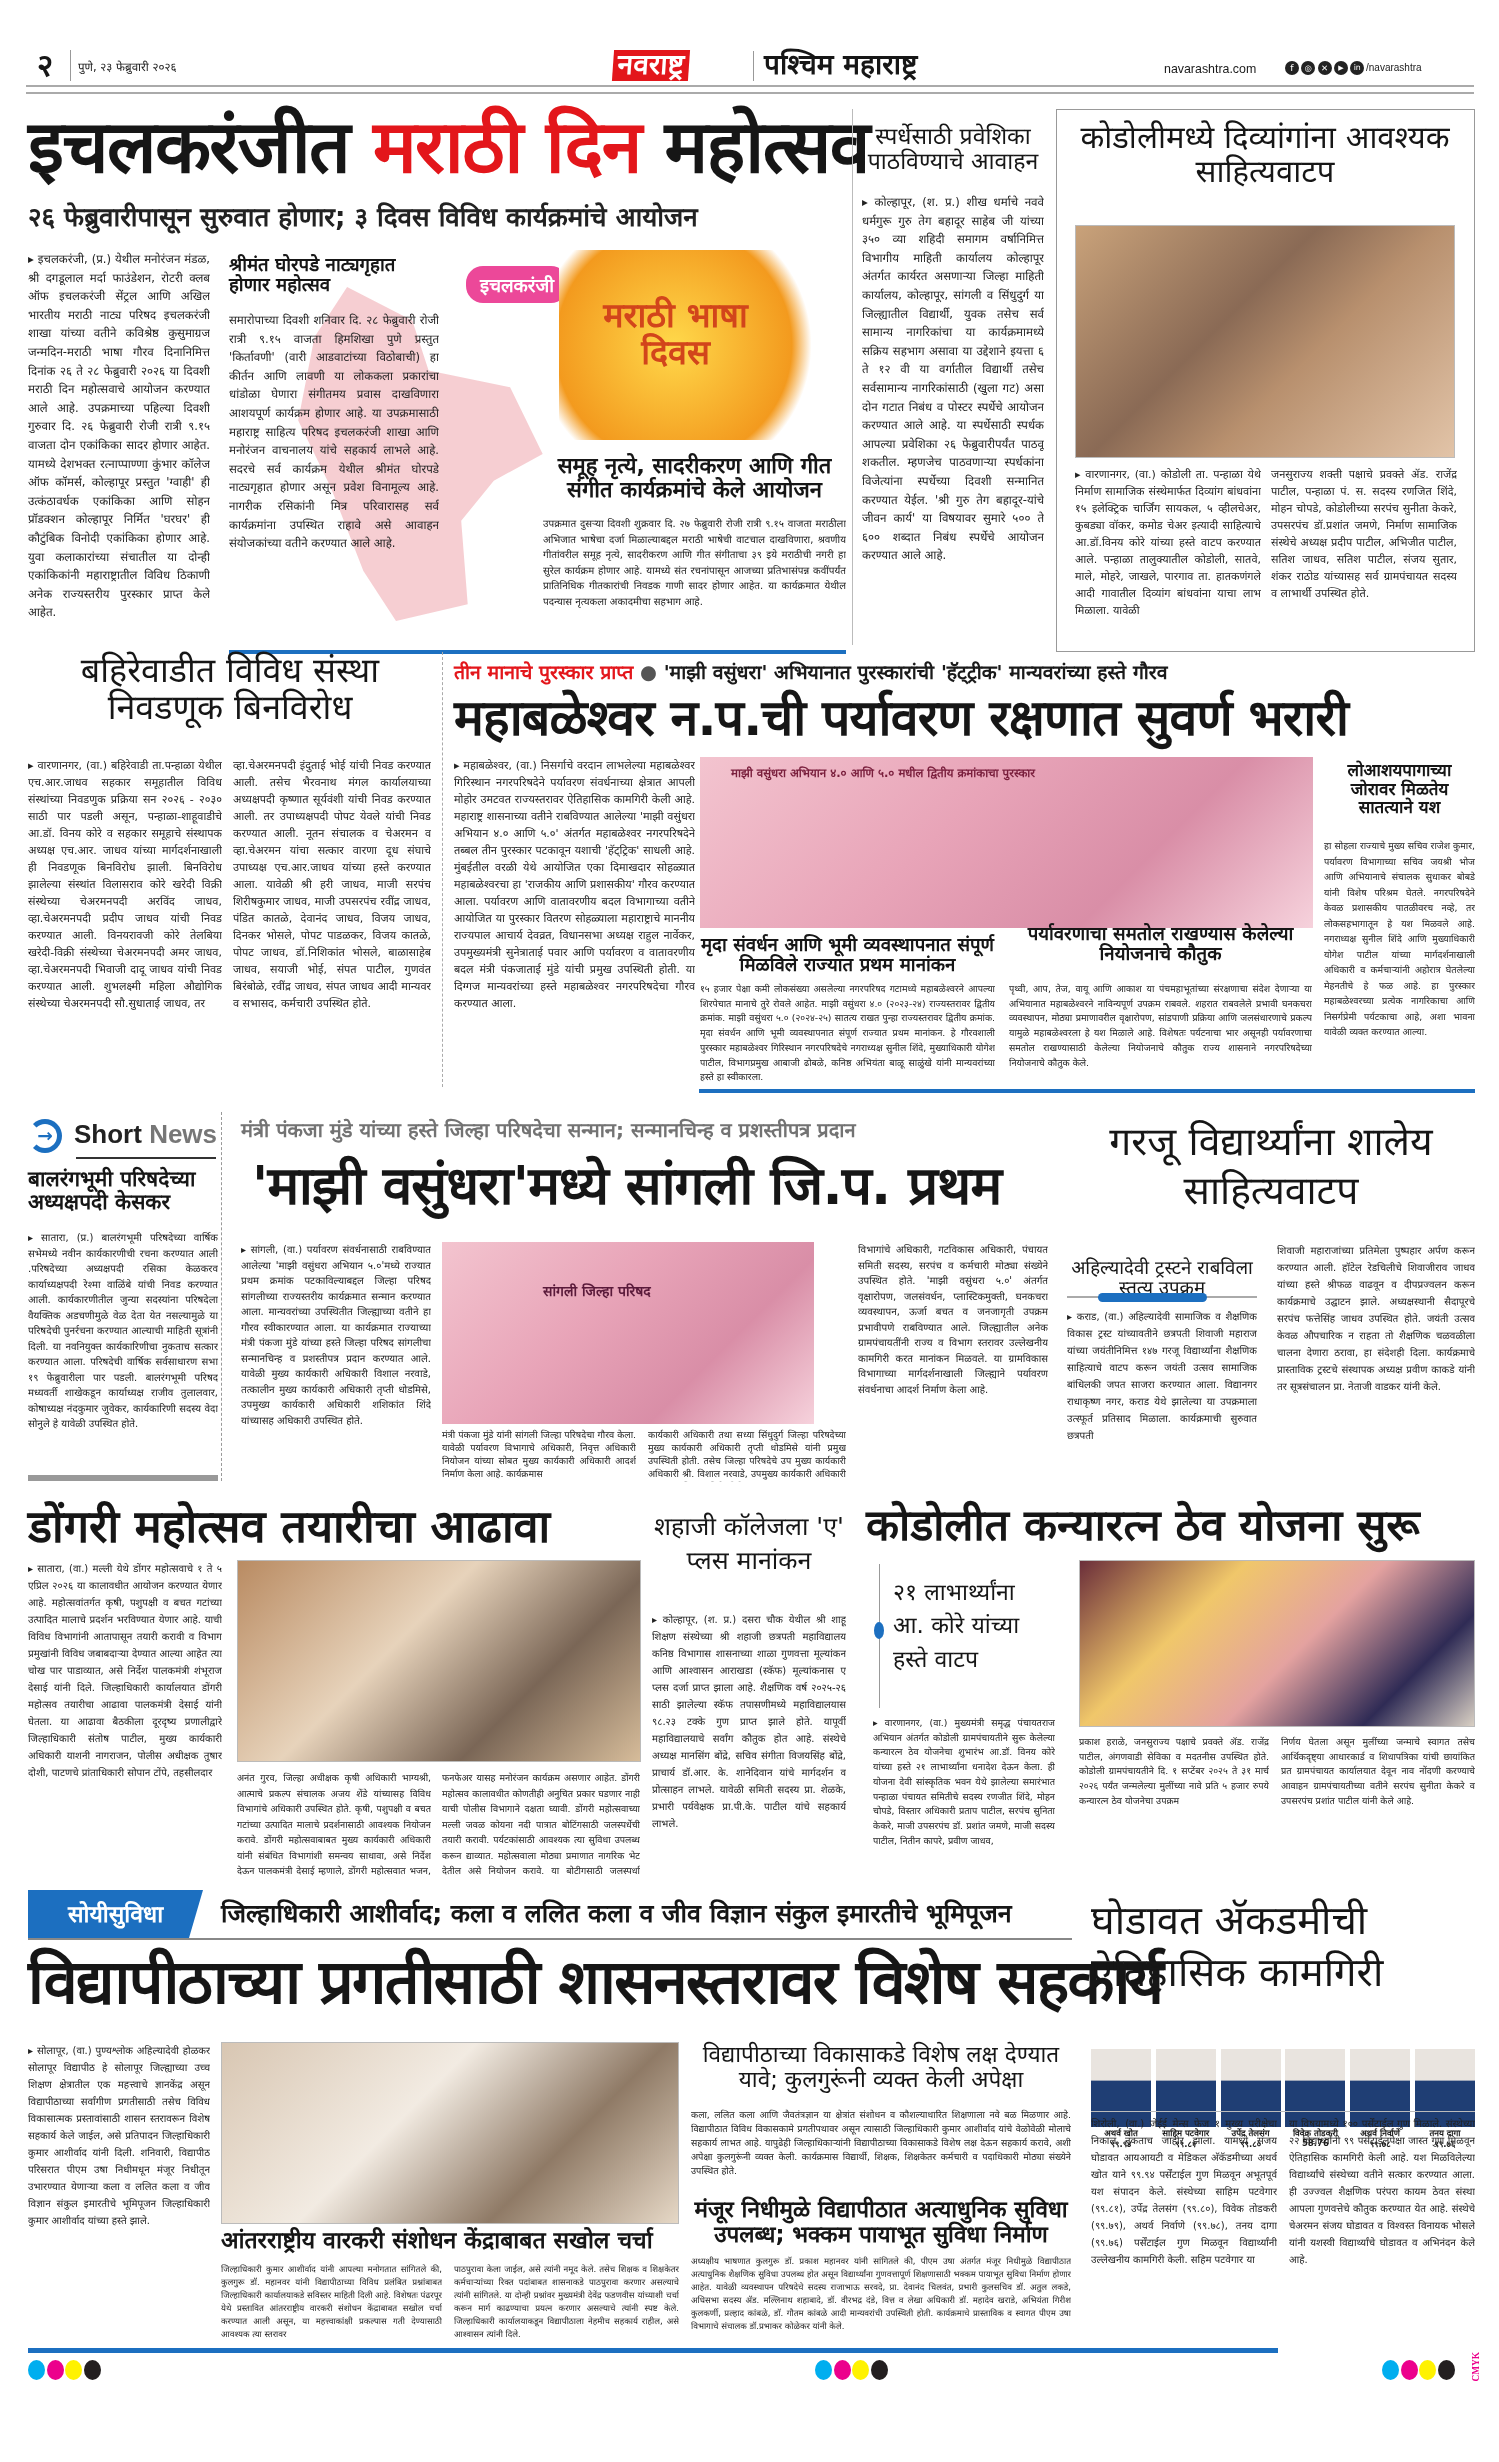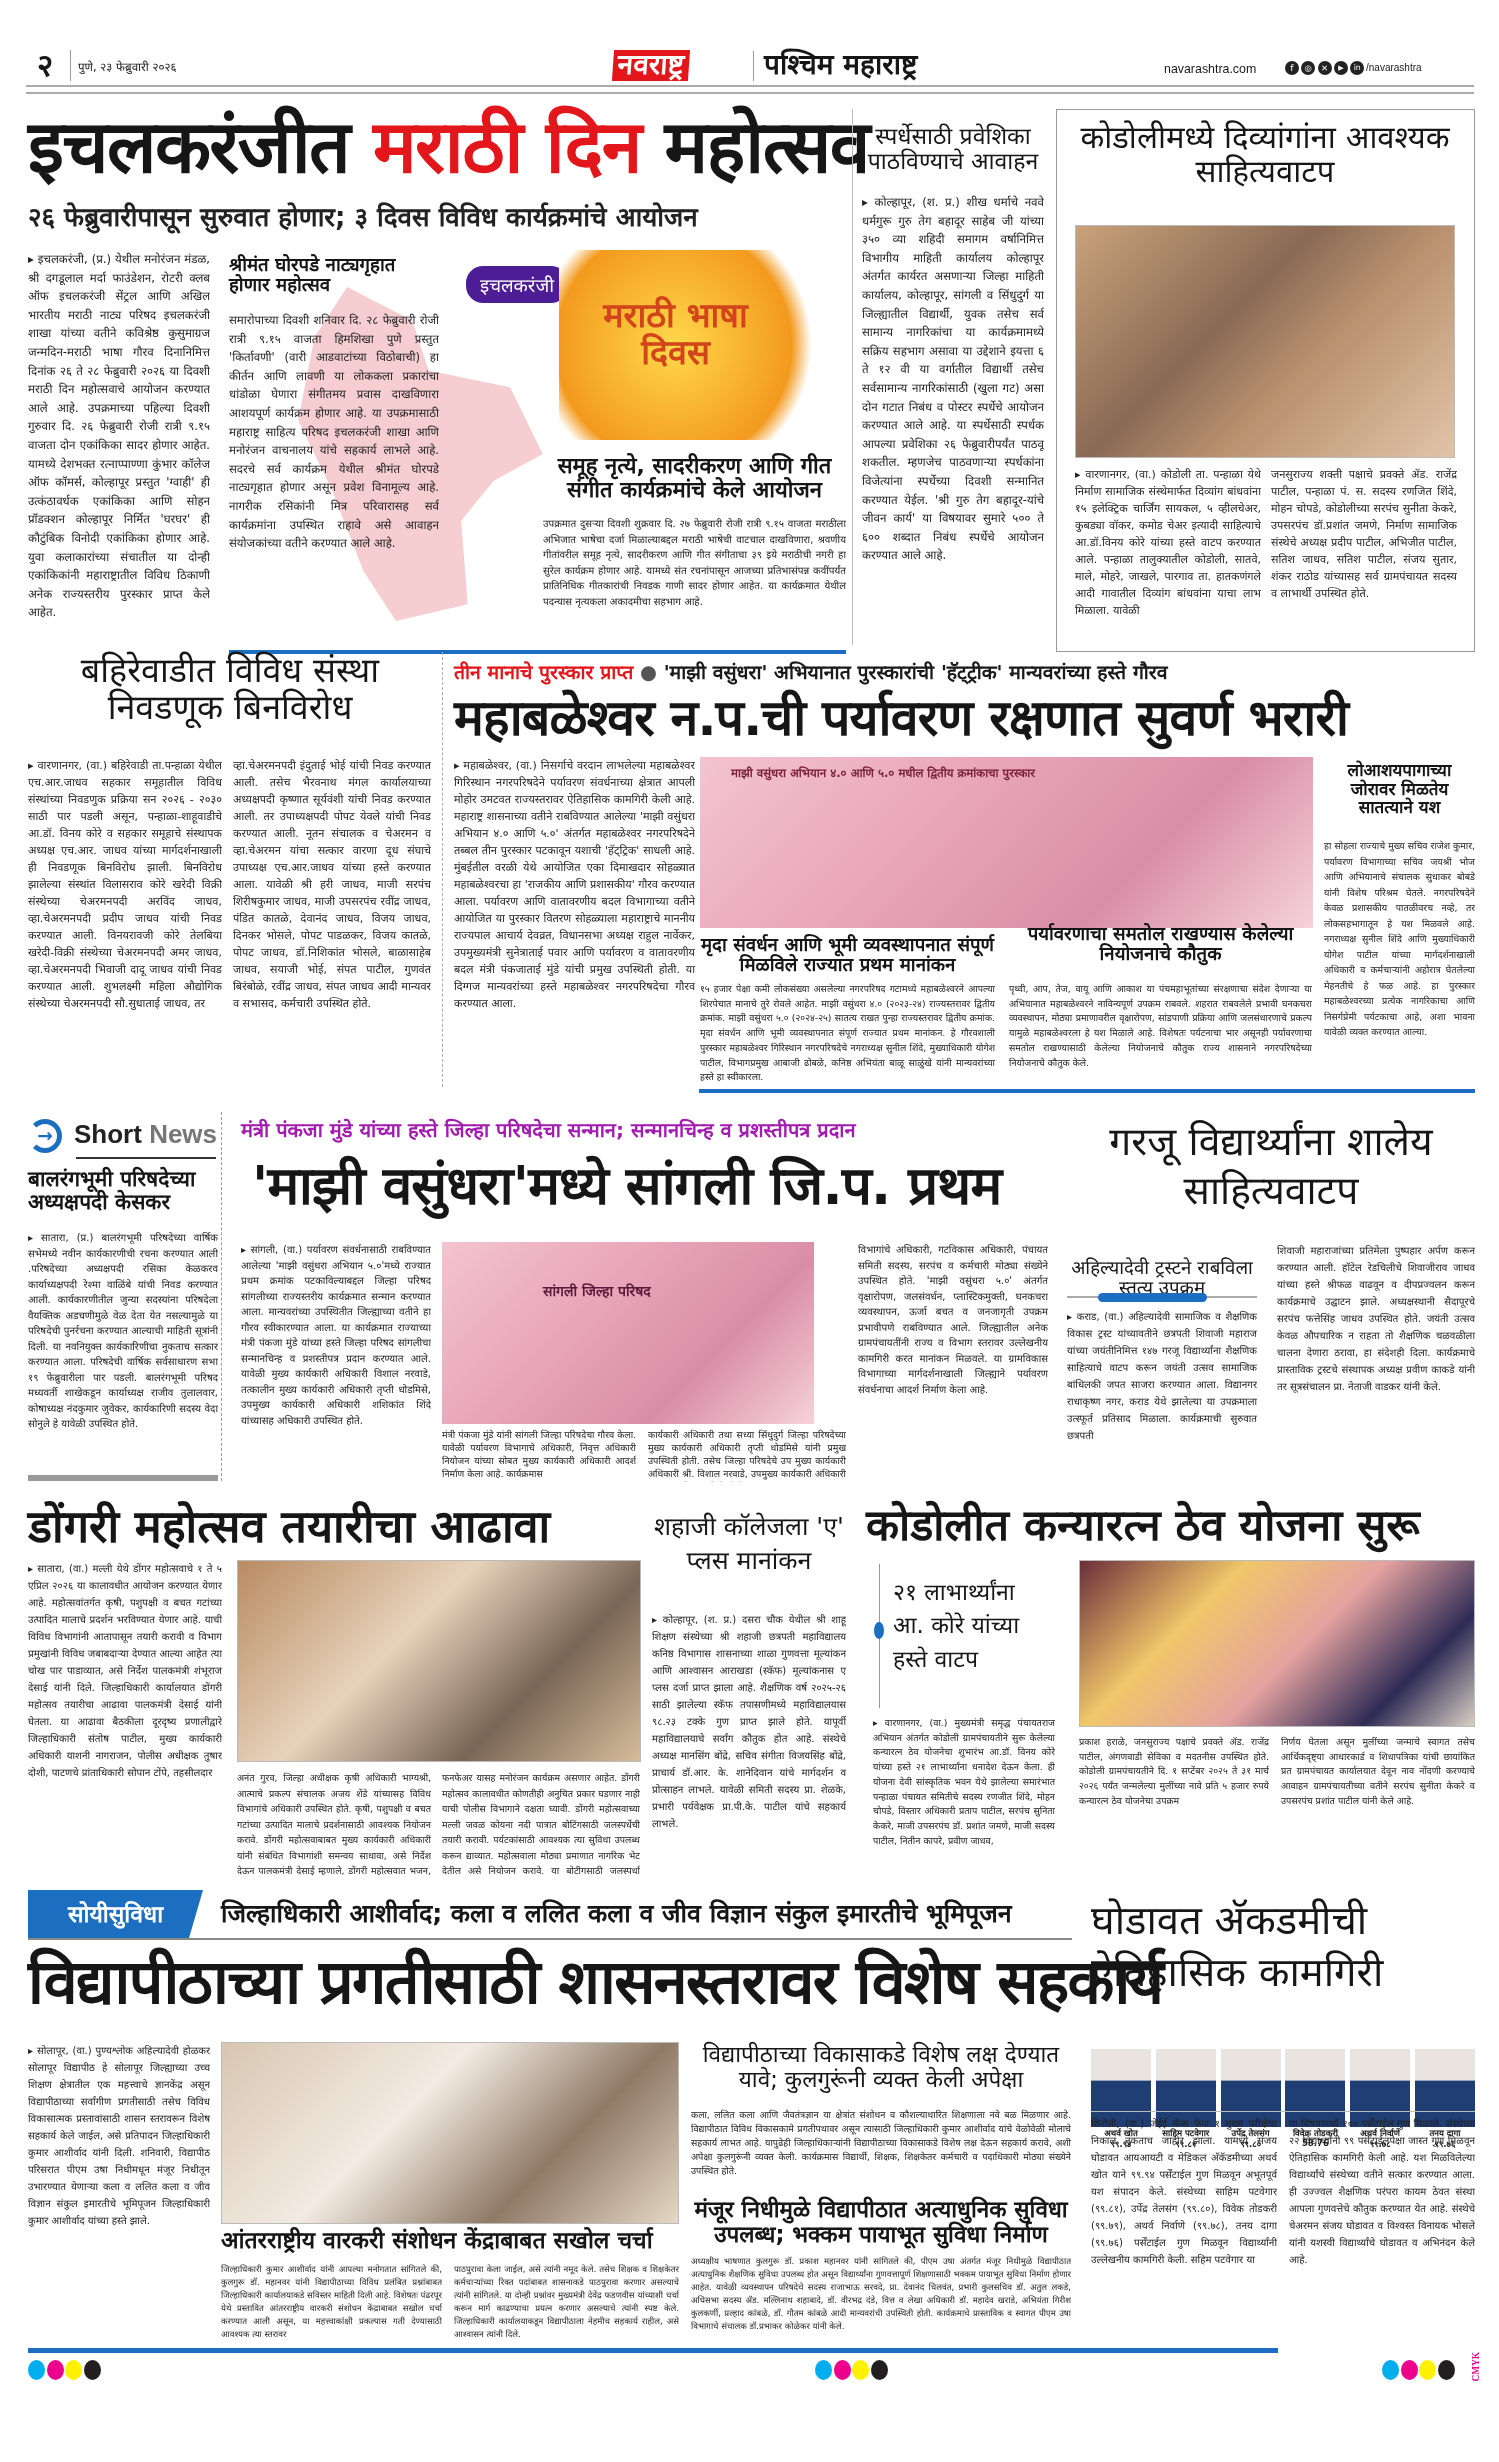--- a/index.html
+++ b/index.html
@@ -38,21 +38,21 @@
 <div class="rule" style="left:26px;top:92px;width:1448px;height:2.3px;background:#aaa"></div>
 
 <div class="abs hd" style="left:28px;top:107px;font-size:73px;white-space:nowrap;letter-spacing:-1.6px">
   <span>इचलकरंजीत</span> <span style="color:#e3161b">मराठी दिन</span> <span>महोत्सव</span>
 </div>
 <div class="abs" style="left:28px;top:198px;font-size:26px;white-space:nowrap;font-weight:bold;color:#222">२६ फेब्रुवारीपासून सुरुवात होणार; ३ दिवस विविध कार्यक्रमांचे आयोजन</div>
 <div class="abs body" style="left:28px;top:250px;width:182px;height:404px">▸ इचलकरंजी, (प्र.) येथील मनोरंजन मंडळ, श्री दगडूलाल मर्दा फाउंडेशन, रोटरी क्लब ऑफ इचलकरंजी सेंट्रल आणि अखिल भारतीय मराठी नाट्य परिषद इचलकरंजी शाखा यांच्या वतीने कविश्रेष्ठ कुसुमाग्रज जन्मदिन-मराठी भाषा गौरव दिनानिमित्त दिनांक २६ ते २८ फेब्रुवारी २०२६ या दिवशी मराठी दिन महोत्सवाचे आयोजन करण्यात आले आहे. उपक्रमाच्या पहिल्या दिवशी गुरुवार दि. २६ फेब्रुवारी रोजी रात्री ९.१५ वाजता दोन एकांकिका सादर होणार आहेत. यामध्ये देशभक्त रत्नाप्पाण्णा कुंभार कॉलेज ऑफ कॉमर्स, कोल्हापूर प्रस्तुत 'ग्वाही' ही उत्कंठावर्धक एकांकिका आणि सोहन प्रॉडक्शन कोल्हापूर निर्मित 'घरघर' ही कौटुंबिक विनोदी एकांकिका होणार आहे. युवा कलाकारांच्या संचातील या दोन्ही एकांकिकांनी महाराष्ट्रातील विविध ठिकाणी अनेक राज्यस्तरीय पुरस्कार प्राप्त केले आहेत.</div>
 <div class="abs hd" style="left:229px;top:255px;width:210px;font-size:18.6px">श्रीमंत घोरपडे नाट्यगृहात होणार महोत्सव</div>
 <div class="abs" style="left:233px;top:287px;width:326px;height:334px;background:#f4c5ca;clip-path:polygon(35% 0,55% 10%,60% 25%,85% 30%,95% 50%,80% 58%,70% 70%,72% 95%,50% 100%,40% 85%,30% 60%,20% 40%,25% 15%);opacity:.85"></div>
 <div class="abs body" style="left:229px;top:311px;width:210px;height:342px">समारोपाच्या दिवशी शनिवार दि. २८ फेब्रुवारी रोजी रात्री ९.१५ वाजता हिमशिखा पुणे प्रस्तुत 'किर्तावणी' (वारी आडवाटांच्या विठोबाची) हा कीर्तन आणि लावणी या लोककला प्रकारांचा धांडोळा घेणारा संगीतमय प्रवास दाखविणारा आशयपूर्ण कार्यक्रम होणार आहे. या उपक्रमासाठी महाराष्ट्र साहित्य परिषद इचलकरंजी शाखा आणि मनोरंजन वाचनालय यांचे सहकार्य लाभले आहे. सदरचे सर्व कार्यक्रम येथील श्रीमंत घोरपडे नाट्यगृहात होणार असून प्रवेश विनामूल्य आहे. नागरीक रसिकांनी मित्र परिवारासह सर्व कार्यक्रमांना उपस्थित राहावे असे आवाहन संयोजकांच्या वतीने करण्यात आले आहे.</div>
-<div class="abs" style="left:466px;top:266px;background:#4c1d95;color:#fff;font-weight:normal;font-size:18.6px;padding:6.2px 14px;border-radius:17px">इचलकरंजी</div>
+<div class="abs" style="left:466px;top:266px;background:#ec4899;color:#fff;font-weight:bold;font-size:18.6px;padding:6.2px 14px;border-radius:17px">इचलकरंजी</div>
 <div class="abs" style="left:559px;top:250px;width:287px;height:190px;background:radial-gradient(circle at 40% 50%,#ffd84a,#f39a1e 60%,#fff 70%)">
   <div style="position:absolute;left:31px;top:47px;width:171px;font-size:34px;font-weight:bold;color:#d2451b;line-height:1.1;text-align:center">मराठी भाषा दिवस</div>
 </div>
 <div class="abs hd" style="left:547px;top:454px;width:295px;font-size:22px;text-align:center">समूह नृत्ये, सादरीकरण आणि गीत संगीत कार्यक्रमांचे केले आयोजन</div>
 <div class="abs body" style="left:543px;top:516px;width:303px;height:136px;font-size:10px;line-height:15.5px">उपक्रमात दुसऱ्या दिवशी शुक्रवार दि. २७ फेब्रुवारी रोजी रात्री ९.१५ वाजता मराठीला अभिजात भाषेचा दर्जा मिळाल्याबद्दल मराठी भाषेची वाटचाल दाखविणारा, श्रवणीय गीतांवरील समूह नृत्ये, सादरीकरण आणि गीत संगीताचा ३९ इये मराठीची नगरी हा सुरेल कार्यक्रम होणार आहे. यामध्ये संत रचनांपासून आजच्या प्रतिभासंपन्न कवींपर्यंत प्रातिनिधिक गीतकारांची निवडक गाणी सादर होणार आहेत. या कार्यक्रमात येथील पदन्यास नृत्यकला अकादमीचा सहभाग आहे.</div>
 <div class="abs blue" style="left:229px;top:650px;width:617px;height:3.9px"></div>
 
 <div class="vline" style="left:852px;top:109px;height:536px"></div>
 <div class="abs hd" style="left:862px;top:124px;width:182px;font-size:23px;text-align:center;font-weight:normal">स्पर्धेसाठी प्रवेशिका पाठविण्याचे आवाहन</div>
 <div class="abs body" style="left:862px;top:193px;width:182px;height:454px">▸ कोल्हापूर, (श. प्र.) शीख धर्माचे नववे धर्मगुरू गुरु तेग बहादूर साहेब जी यांच्या ३५० व्या शहिदी समागम वर्षानिमित्त विभागीय माहिती कार्यालय कोल्हापूर अंतर्गत कार्यरत असणाऱ्या जिल्हा माहिती कार्यालय, कोल्हापूर, सांगली व सिंधुदुर्ग या जिल्ह्यातील विद्यार्थी, युवक तसेच सर्व सामान्य नागरिकांचा या कार्यक्रमामध्ये सक्रिय सहभाग असावा या उद्देशाने इयत्ता ६ ते १२ वी या वर्गातील विद्यार्थी तसेच सर्वसामान्य नागरिकांसाठी (खुला गट) असा दोन गटात निबंध व पोस्टर स्पर्धेचे आयोजन करण्यात आले आहे. या स्पर्धेसाठी स्पर्धक आपल्या प्रवेशिका २६ फेब्रुवारीपर्यंत पाठवू शकतील. म्हणजेच पाठवणाऱ्या स्पर्धकांना विजेत्यांना स्पर्धेच्या दिवशी सन्मानित करण्यात येईल. 'श्री गुरु तेग बहादूर-यांचे जीवन कार्य' या विषयावर सुमारे ५०० ते ६०० शब्दात निबंध स्पर्धेचे आयोजन करण्यात आले आहे.</div>
@@ -87,21 +87,21 @@
 <div class="abs" style="left:28px;top:1119px;width:34px;height:34px;border-radius:50%;border:5.4px solid #1c6fc0;border-left-color:transparent;font-size:18.6px;color:#1c6fc0;line-height:23px;text-align:center;font-weight:bold">→</div>
 <div class="abs" style="left:74px;top:1119px;font-size:26px;font-weight:bold;font-family:'Liberation Sans',sans-serif">
   <span style="color:#222">Short</span> <span style="color:#777">News</span>
 </div>
 <div class="abs" style="left:76px;top:1157px;width:140px;height:1.6px;background:#333"></div>
 <div class="abs hd" style="left:28px;top:1168px;width:190px;font-size:21px">बालरंगभूमी परिषदेच्या अध्यक्षपदी केसकर</div>
 <div class="abs body" style="left:28px;top:1230px;width:190px;height:241px;font-size:10px;line-height:15.5px">▸ सातारा, (प्र.) बालरंगभूमी परिषदेच्या वार्षिक सभेमध्ये नवीन कार्यकारणीची रचना करण्यात आली .परिषदेच्या अध्यक्षपदी रसिका केळकरव कार्याध्यक्षपदी रेश्मा वाळिंबे यांची निवड करण्यात आली. कार्यकारणीतील जुन्या सदस्यांना परिषदेला वैयक्तिक अडचणीमुळे वेळ देता येत नसल्यामुळे या परिषदेची पुनर्रचना करण्यात आल्याची माहिती सूत्रांनी दिली. या नवनियुक्त कार्यकारिणीचा नुकताच सत्कार करण्यात आला. परिषदेची वार्षिक सर्वसाधारण सभा १९ फेब्रुवारीला पार पडली. बालरंगभूमी परिषद मध्यवर्ती शाखेकडून कार्याध्यक्ष राजीव तुलालवार, कोषाध्यक्ष नंदकुमार जुवेकर, कार्यकारिणी सदस्य वेदा सोनुले हे यावेळी उपस्थित होते.</div>
 <div class="abs" style="left:28px;top:1475px;width:190px;height:6.2px;background:#999"></div>
 <div class="vline" style="left:221px;top:1112px;height:369px;border-left:0.8px dashed #999;background:none"></div>
 
-<div class="abs" style="left:241px;top:1116px;font-size:20px;white-space:nowrap;font-weight:bold;color:#a21caf">मंत्री पंकजा मुंडे यांच्या हस्ते जिल्हा परिषदेचा सन्मान; सन्मानचिन्ह व प्रशस्तीपत्र प्रदान</div>
+<div class="abs" style="left:241px;top:1116px;font-size:20px;white-space:nowrap;font-weight:bold;color:#737373">मंत्री पंकजा मुंडे यांच्या हस्ते जिल्हा परिषदेचा सन्मान; सन्मानचिन्ह व प्रशस्तीपत्र प्रदान</div>
 <div class="abs hd" style="left:252px;top:1157px;font-size:53px;white-space:nowrap;letter-spacing:-0.8px">'माझी वसुंधरा'मध्ये सांगली जि.प. प्रथम</div>
 <div class="abs body" style="left:241px;top:1242px;width:190px;height:237px;font-size:10px;line-height:15.5px">▸ सांगली, (वा.) पर्यावरण संवर्धनासाठी राबविण्यात आलेल्या 'माझी वसुंधरा अभियान ५.०'मध्ये राज्यात प्रथम क्रमांक पटकाविल्याबद्दल जिल्हा परिषद सांगलीच्या राज्यस्तरीय कार्यक्रमात सन्मान करण्यात आला. मान्यवरांच्या उपस्थितीत जिल्ह्याच्या वतीने हा गौरव स्वीकारण्यात आला. या कार्यक्रमात राज्याच्या मंत्री पंकजा मुंडे यांच्या हस्ते जिल्हा परिषद सांगलीचा सन्मानचिन्ह व प्रशस्तीपत्र प्रदान करण्यात आले. यावेळी मुख्य कार्यकारी अधिकारी विशाल नरवाडे, तत्कालीन मुख्य कार्यकारी अधिकारी तृप्ती धोडमिसे, उपमुख्य कार्यकारी अधिकारी शशिकांत शिंदे यांच्यासह अधिकारी उपस्थित होते.</div>
 <div class="abs pink" style="left:442px;top:1242px;width:372px;height:182px">
   <div style="position:absolute;left:101px;top:39px;font-size:14px;color:#5a1a3a;font-weight:bold">सांगली जिल्हा परिषद</div>
 </div>
 <div class="abs body" style="left:442px;top:1428px;width:194px;height:54px;font-size:9.3px;line-height:13px">मंत्री पंकजा मुंडे यांनी सांगली जिल्हा परिषदेचा गौरव केला. यावेळी पर्यावरण विभागाचे अधिकारी, निवृत्त अधिकारी नियोजन यांच्या सोबत मुख्य कार्यकारी अधिकारी आदर्श निर्माण केला आहे. कार्यक्रमास</div>
 <div class="abs body" style="left:648px;top:1428px;width:198px;height:54px;font-size:9.3px;line-height:13px">कार्यकारी अधिकारी तथा सध्या सिंधुदुर्ग जिल्हा परिषदेच्या मुख्य कार्यकारी अधिकारी तृप्ती धोडमिसे यांनी प्रमुख उपस्थिती होती. तसेच जिल्हा परिषदेचे उप मुख्य कार्यकारी अधिकारी श्री. विशाल नरवाडे, उपमुख्य कार्यकारी अधिकारी (ग्रा.प.) शशिकांत शिंदे, विविध</div>
 <div class="abs body" style="left:858px;top:1242px;width:190px;height:237px;font-size:10px;line-height:15.5px">विभागांचे अधिकारी, गटविकास अधिकारी, पंचायत समिती सदस्य, सरपंच व कर्मचारी मोठ्या संख्येने उपस्थित होते. 'माझी वसुंधरा ५.०' अंतर्गत वृक्षारोपण, जलसंवर्धन, प्लास्टिकमुक्ती, घनकचरा व्यवस्थापन, ऊर्जा बचत व जनजागृती उपक्रम प्रभावीपणे राबविण्यात आले. जिल्ह्यातील अनेक ग्रामपंचायतींनी राज्य व विभाग स्तरावर उल्लेखनीय कामगिरी करत मानांकन मिळवले. या ग्रामविकास विभागाच्या मार्गदर्शनाखाली जिल्ह्याने पर्यावरण संवर्धनाचा आदर्श निर्माण केला आहे.</div>
 
 <div class="abs hd" style="left:1067px;top:1118px;width:408px;font-size:39px;text-align:center;font-weight:normal;line-height:1.25">गरजू विद्यार्थ्यांना शालेय साहित्यवाटप</div>

